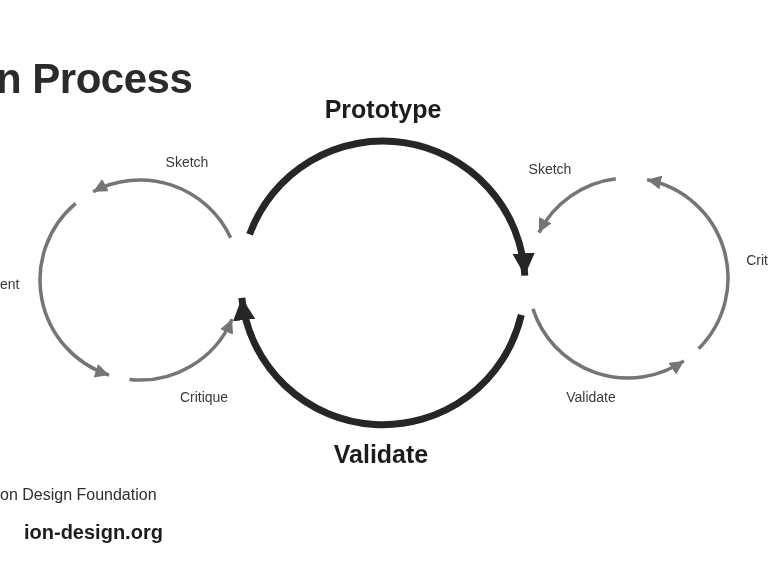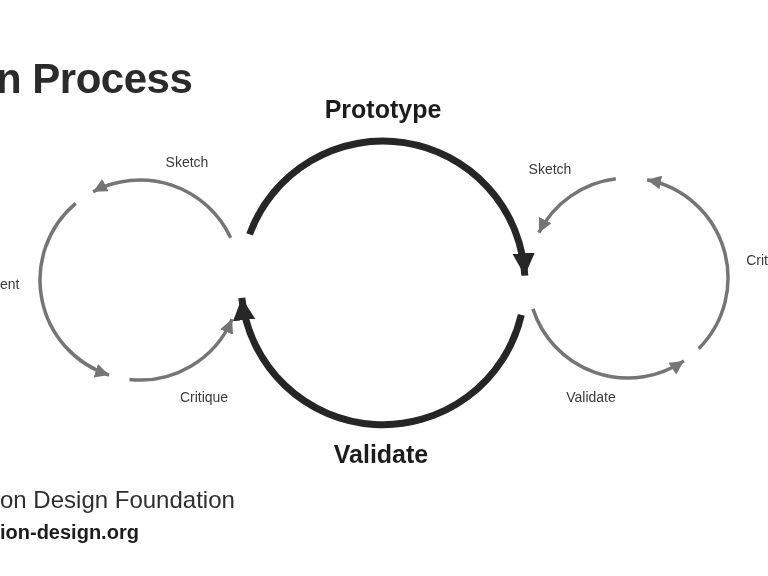--- a/index.html
+++ b/index.html
@@ -44,28 +44,29 @@
     font-weight: 700;
     color: #1c1c1c;
     white-space: nowrap;
   }
   .footer {
     position: absolute;
     left: 0;
     top: 486px;
   }
   .footer .line1 {
-    font-size: 24px;
+    font-size: 16px;
     color: #2e2e2e;
-    margin: 0 0 7px 0;
+    margin: 0 0 17px 0;
   }
   .footer .line2 {
     font-size: 20px;
     font-weight: 700;
     color: #1c1c1c;
+    padding-left: 24px;
   }
 </style>
 </head>
 <body>
 
 <div class="stage">
 
   <svg width="768" height="576" viewBox="0 0 768 576">
     <defs>
       <marker id="arrow-gray" markerWidth="4.5" markerHeight="4.5" refX="4" refY="2" orient="auto">

